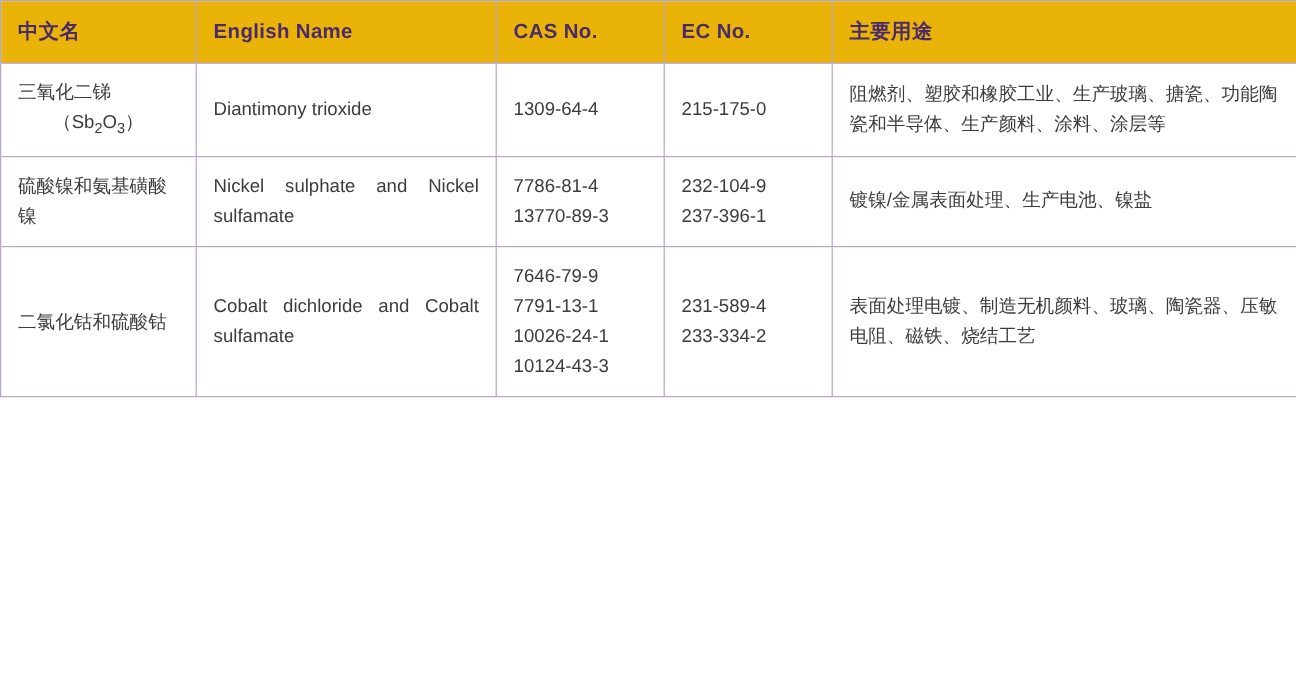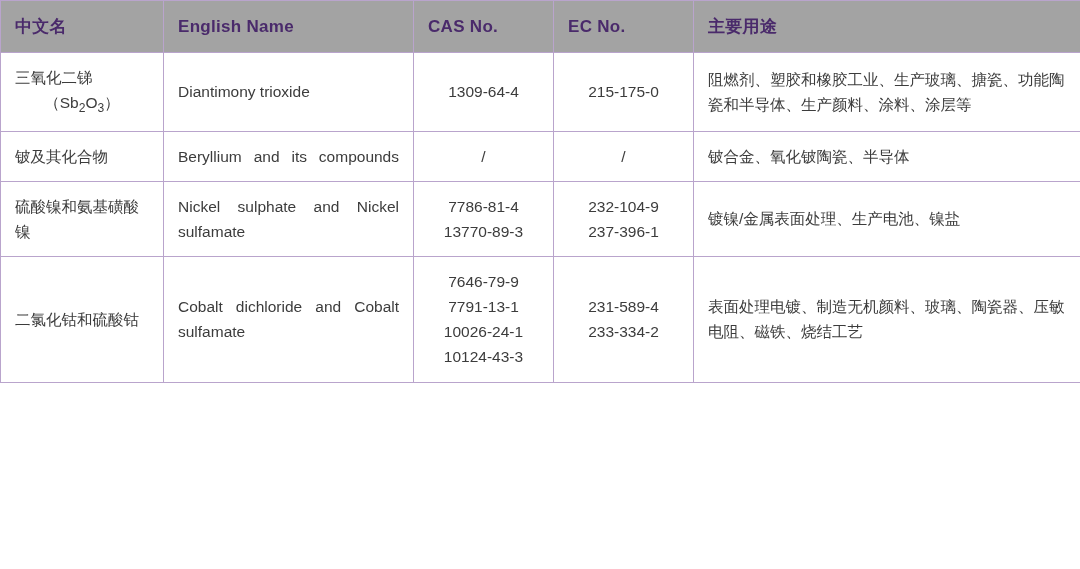--- a/index.html
+++ b/index.html
@@ -19,21 +19,21 @@
     border-collapse: collapse;
     table-layout: fixed;
   }
   #substances-table col.c-cn { width: 163px; }
   #substances-table col.c-en { width: 250px; }
   #substances-table col.c-cas { width: 140px; }
   #substances-table col.c-ec { width: 140px; }
   #substances-table col.c-use { width: 387px; }
 
   #substances-table thead th {
-    background: #a3a3a3;
+    background: #eab308;
     color: #4a2a6b;
     font-size: 17px;
     font-weight: bold;
     text-align: left;
     padding: 14px 14px;
     border: 1px solid #b9a4cc;
     letter-spacing: 0.3px;
   }
   #substances-table tbody td {
     border: 1px solid #b9a4cc;
@@ -49,21 +49,21 @@
   td.en {
     text-align: justify;
     text-align-last: justify;
     color: #4a4a4a;
   }
   td.en.nojustify {
     text-align: right;
     text-align-last: left;
   }
   td.cas, td.ec {
-    text-align: center;
+    text-align: left;
     color: #3c3c3c;
     white-space: pre-line;
   }
   td.use {
     color: #3c3c3c;
   }
   .sub {
     font-size: 0.78em;
     vertical-align: sub;
   }
@@ -99,27 +99,20 @@
         <span>三氧化二锑</span>
         <span class="cn-line2"><span>（Sb</span><span class="sub">2</span><span>O</span><span class="sub">3</span><span>）</span></span>
       </td>
       <td class="en nojustify">Diantimony trioxide</td>
       <td class="cas">1309-64-4</td>
       <td class="ec">215-175-0</td>
       <td class="use">阻燃剂、塑胶和橡胶工业、生产玻璃、搪瓷、功能陶瓷和半导体、生产颜料、涂料、涂层等</td>
     </tr>
 
 
-    <tr>
-      <td class="cn">铍及其化合物</td>
-      <td class="en">Beryllium and its compounds</td>
-      <td class="cas">/</td>
-      <td class="ec">/</td>
-      <td class="use">铍合金、氧化铍陶瓷、半导体</td>
-    </tr>
 
     <tr>
       <td class="cn">硫酸镍和氨基磺酸镍</td>
       <td class="en">Nickel sulphate and Nickel sulfamate</td>
       <td class="cas">7786-81-4
 13770-89-3</td>
       <td class="ec">232-104-9
 237-396-1</td>
       <td class="use">镀镍/金属表面处理、生产电池、镍盐</td>
     </tr>

